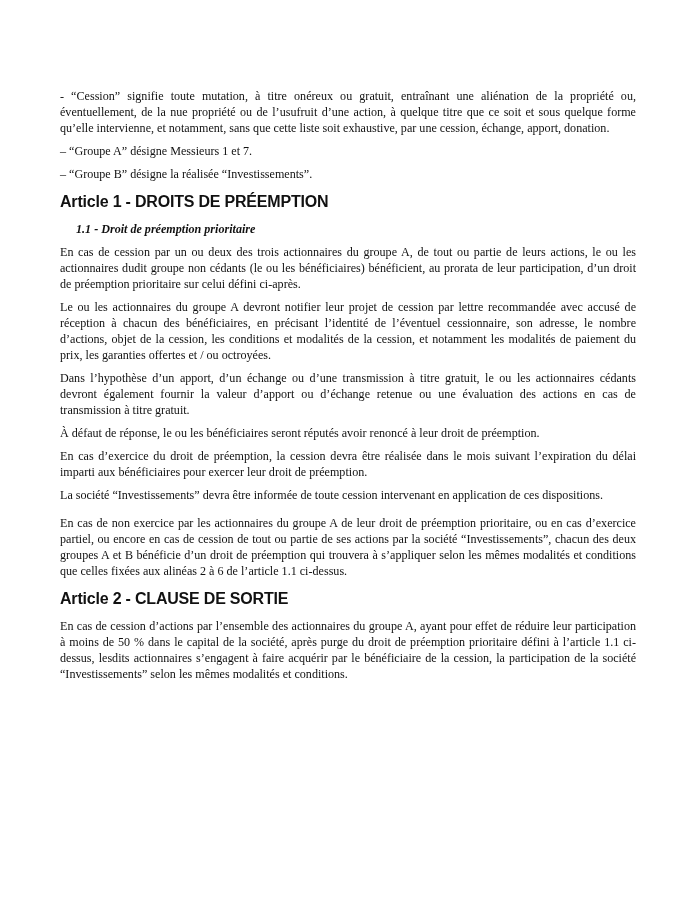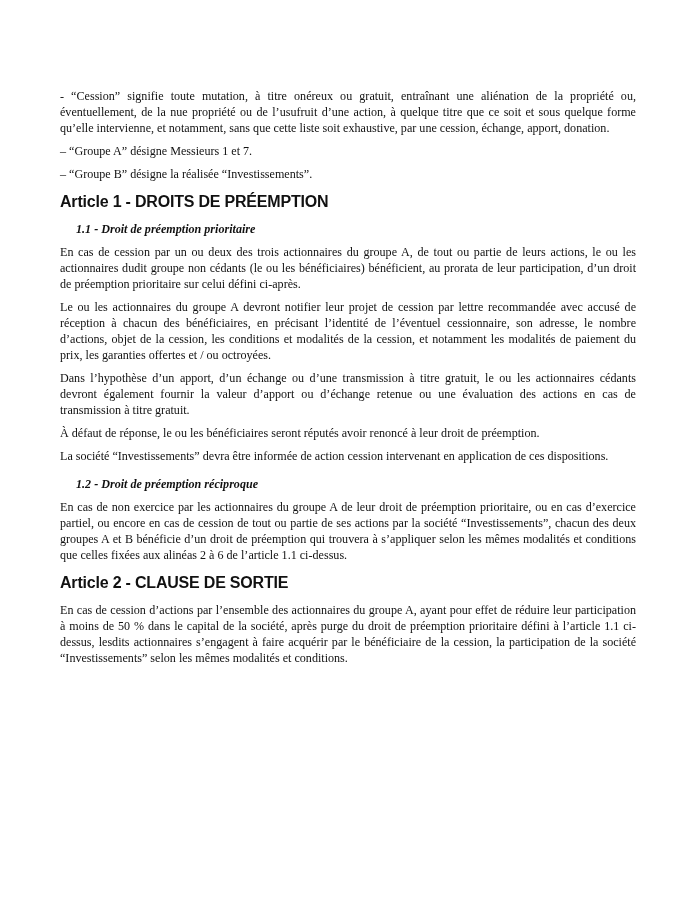--- a/index.html
+++ b/index.html
@@ -25,20 +25,20 @@
   <p>- “Cession” signifie toute mutation, à titre onéreux ou gratuit, entraînant une aliénation de la propriété ou, éventuellement, de la nue propriété ou de l’usufruit d’une action, à quelque titre que ce soit et sous quelque forme qu’elle intervienne, et notamment, sans que cette liste soit exhaustive, par une cession, échange, apport, donation.</p>
   <p>– “Groupe A” désigne Messieurs 1 et 7.</p>
   <p>– “Groupe B” désigne la réalisée “Investissements”.</p>
 
   <div class="h-article">Article 1 - DROITS DE PRÉEMPTION</div>
   <div class="h-sub">1.1 - Droit de préemption prioritaire</div>
   <p>En cas de cession par un ou deux des trois actionnaires du groupe A, de tout ou partie de leurs actions, le ou les actionnaires dudit groupe non cédants (le ou les bénéficiaires) bénéficient, au prorata de leur participation, d’un droit de préemption prioritaire sur celui défini ci-après.</p>
   <p>Le ou les actionnaires du groupe A devront notifier leur projet de cession par lettre recommandée avec accusé de réception à chacun des bénéficiaires, en précisant l’identité de l’éventuel cessionnaire, son adresse, le nombre d’actions, objet de la cession, les conditions et modalités de la cession, et notamment les modalités de paiement du prix, les garanties offertes et / ou octroyées.</p>
   <p>Dans l’hypothèse d’un apport, d’un échange ou d’une transmission à titre gratuit, le ou les actionnaires cédants devront également fournir la valeur d’apport ou d’échange retenue ou une évaluation des actions en cas de transmission à titre gratuit.</p>
   <p>À défaut de réponse, le ou les bénéficiaires seront réputés avoir renoncé à leur droit de préemption.</p>
-  <p style="margin-bottom:12px">La société “Investissements” devra être informée de action cession intervenant en application de ces dispositions.</p>
+  <p>En cas d’exercice du droit de préemption, la cession devra être réalisée dans le mois suivant l’expiration du délai imparti aux bénéficiaires pour exercer leur droit de préemption.</p>
+  <p style="margin-bottom:12px">La société “Investissements” devra être informée de toute cession intervenant en application de ces dispositions.</p>
 
-  <div class="h-sub">1.2 - Droit de préemption réciproque</div>
   <p>En cas de non exercice par les actionnaires du groupe A de leur droit de préemption prioritaire, ou en cas d’exercice partiel, ou encore en cas de cession de tout ou partie de ses actions par la société “Investissements”, chacun des deux groupes A et B bénéficie d’un droit de préemption qui trouvera à s’appliquer selon les mêmes modalités et conditions que celles fixées aux alinéas 2 à 6 de l’article 1.1 ci-dessus.</p>
 
   <div class="h-article">Article 2 - CLAUSE DE SORTIE</div>
   <p>En cas de cession d’actions par l’ensemble des actionnaires du groupe A, ayant pour effet de réduire leur participation à moins de 50 % dans le capital de la société, après purge du droit de préemption prioritaire défini à l’article 1.1 ci-dessus, lesdits actionnaires s’engagent à faire acquérir par le bénéficiaire de la cession, la participation de la société “Investissements” selon les mêmes modalités et conditions.</p>
 </div>
 
 </body></html>

